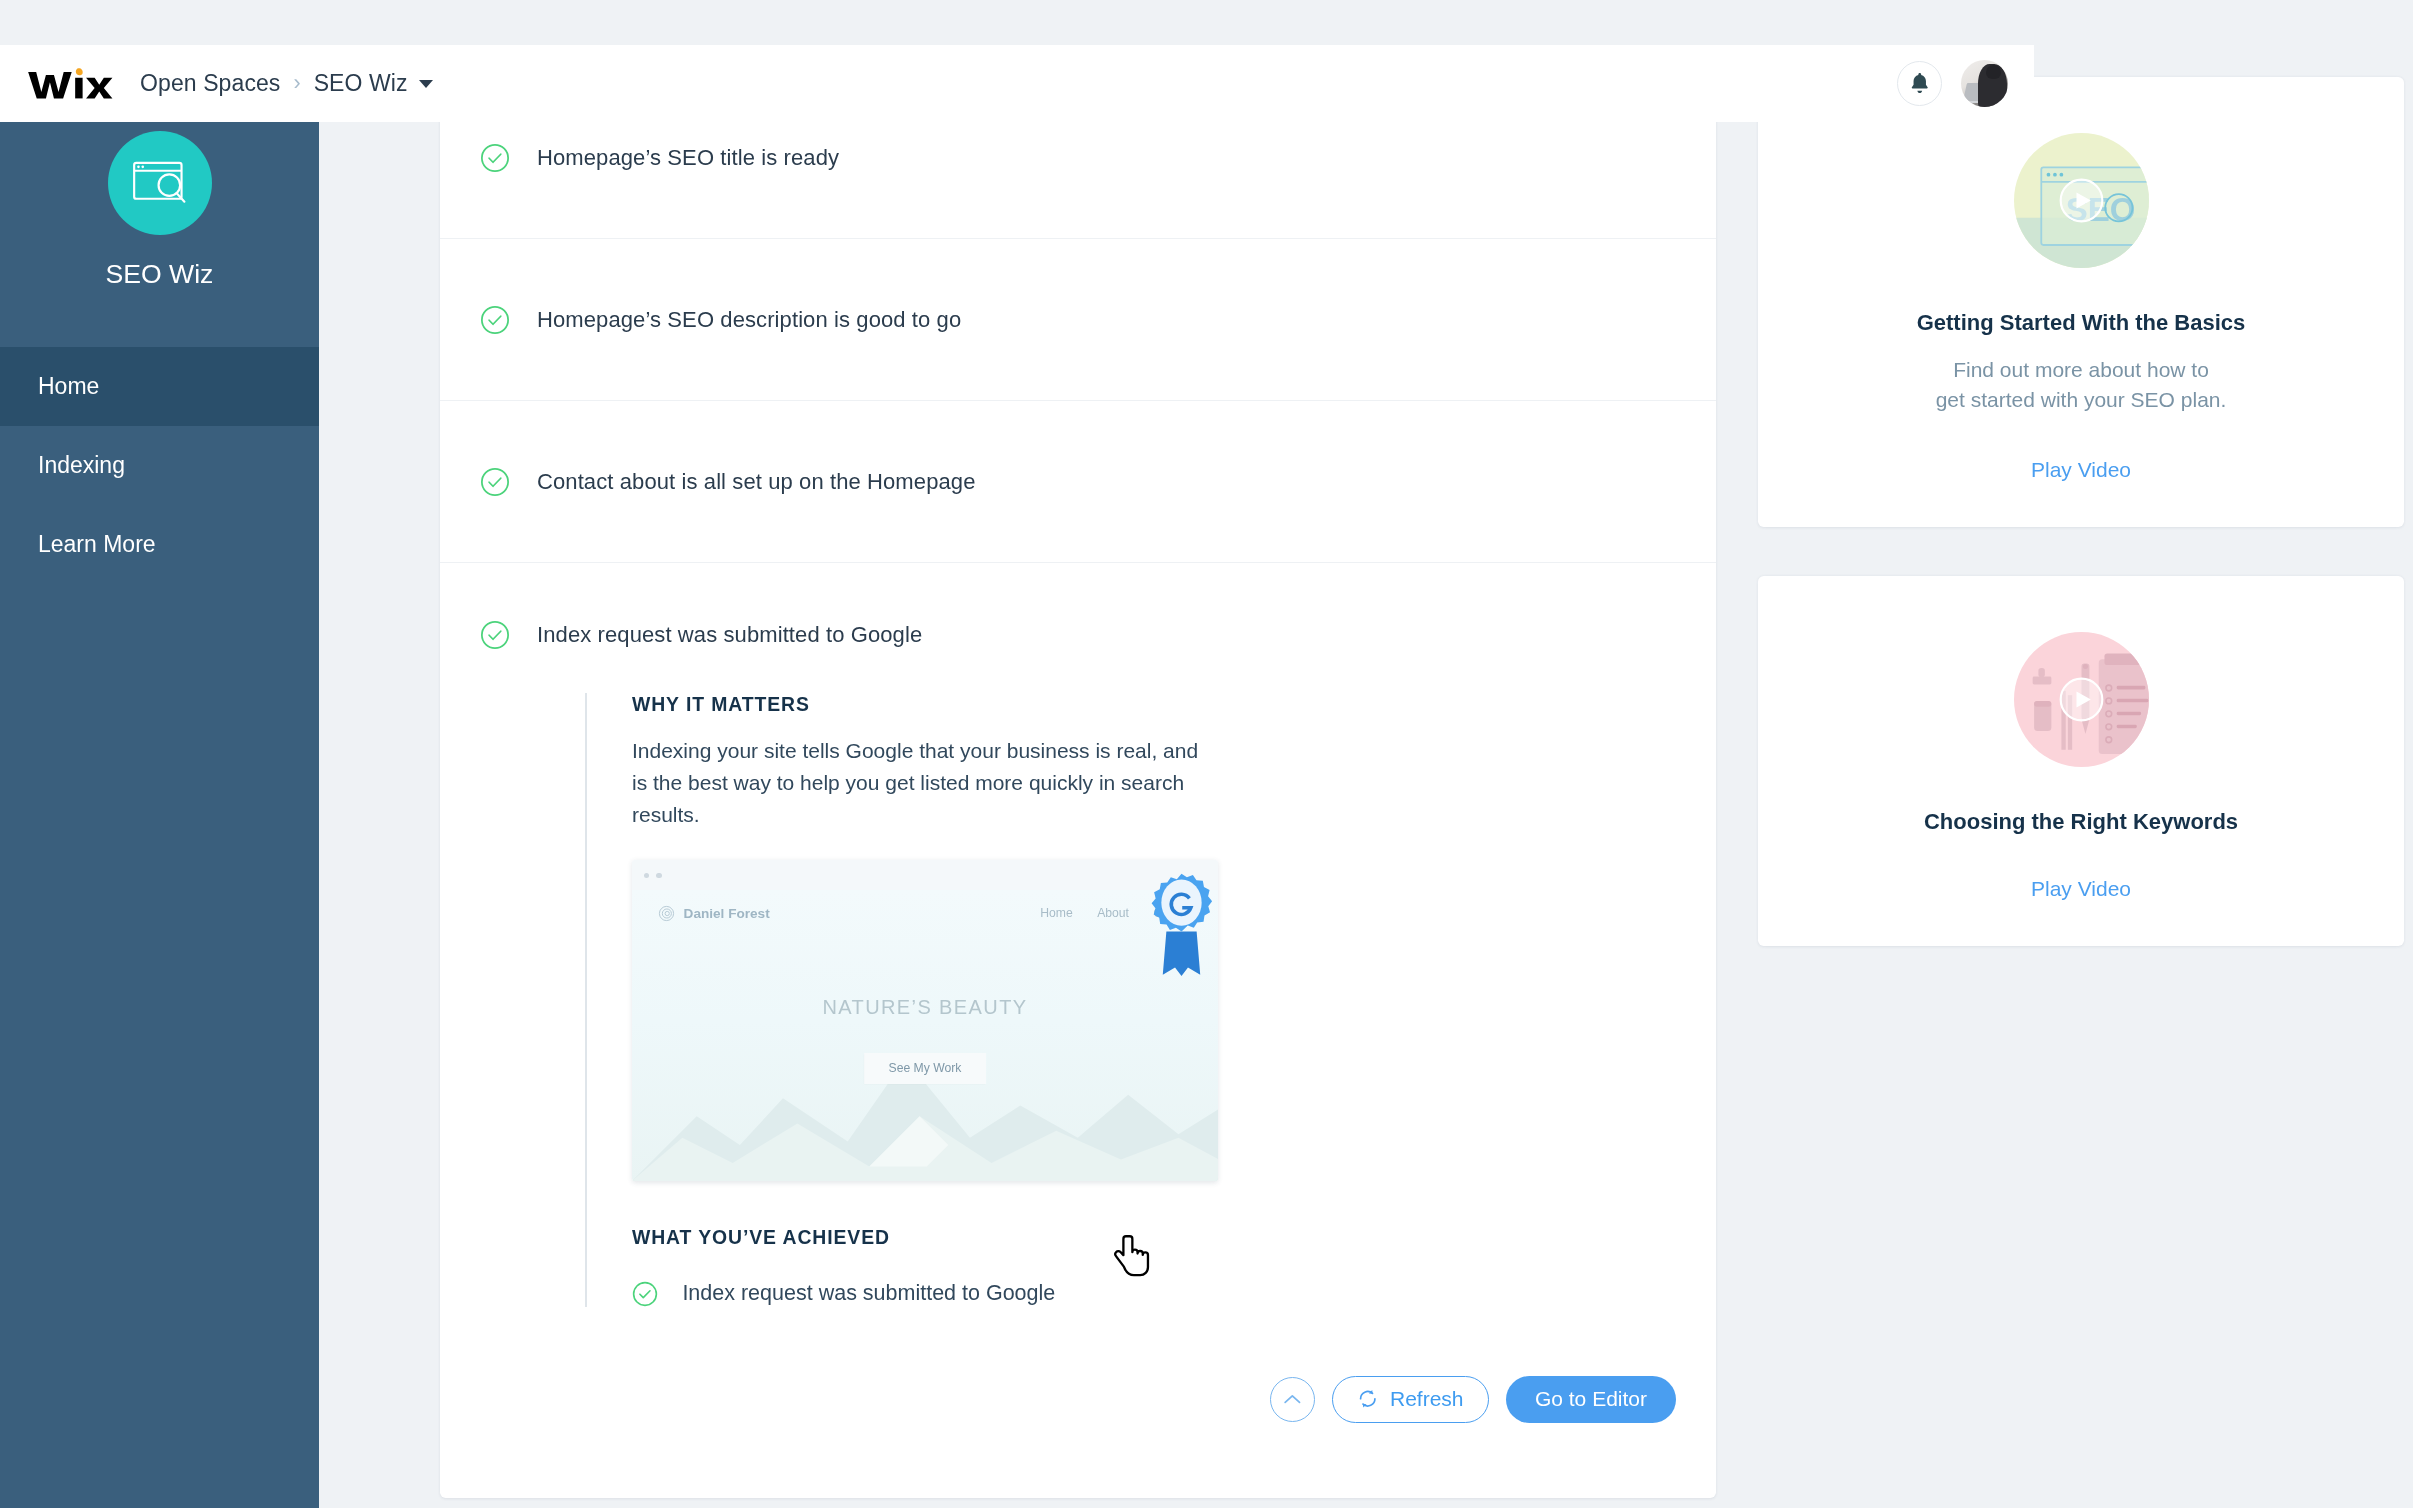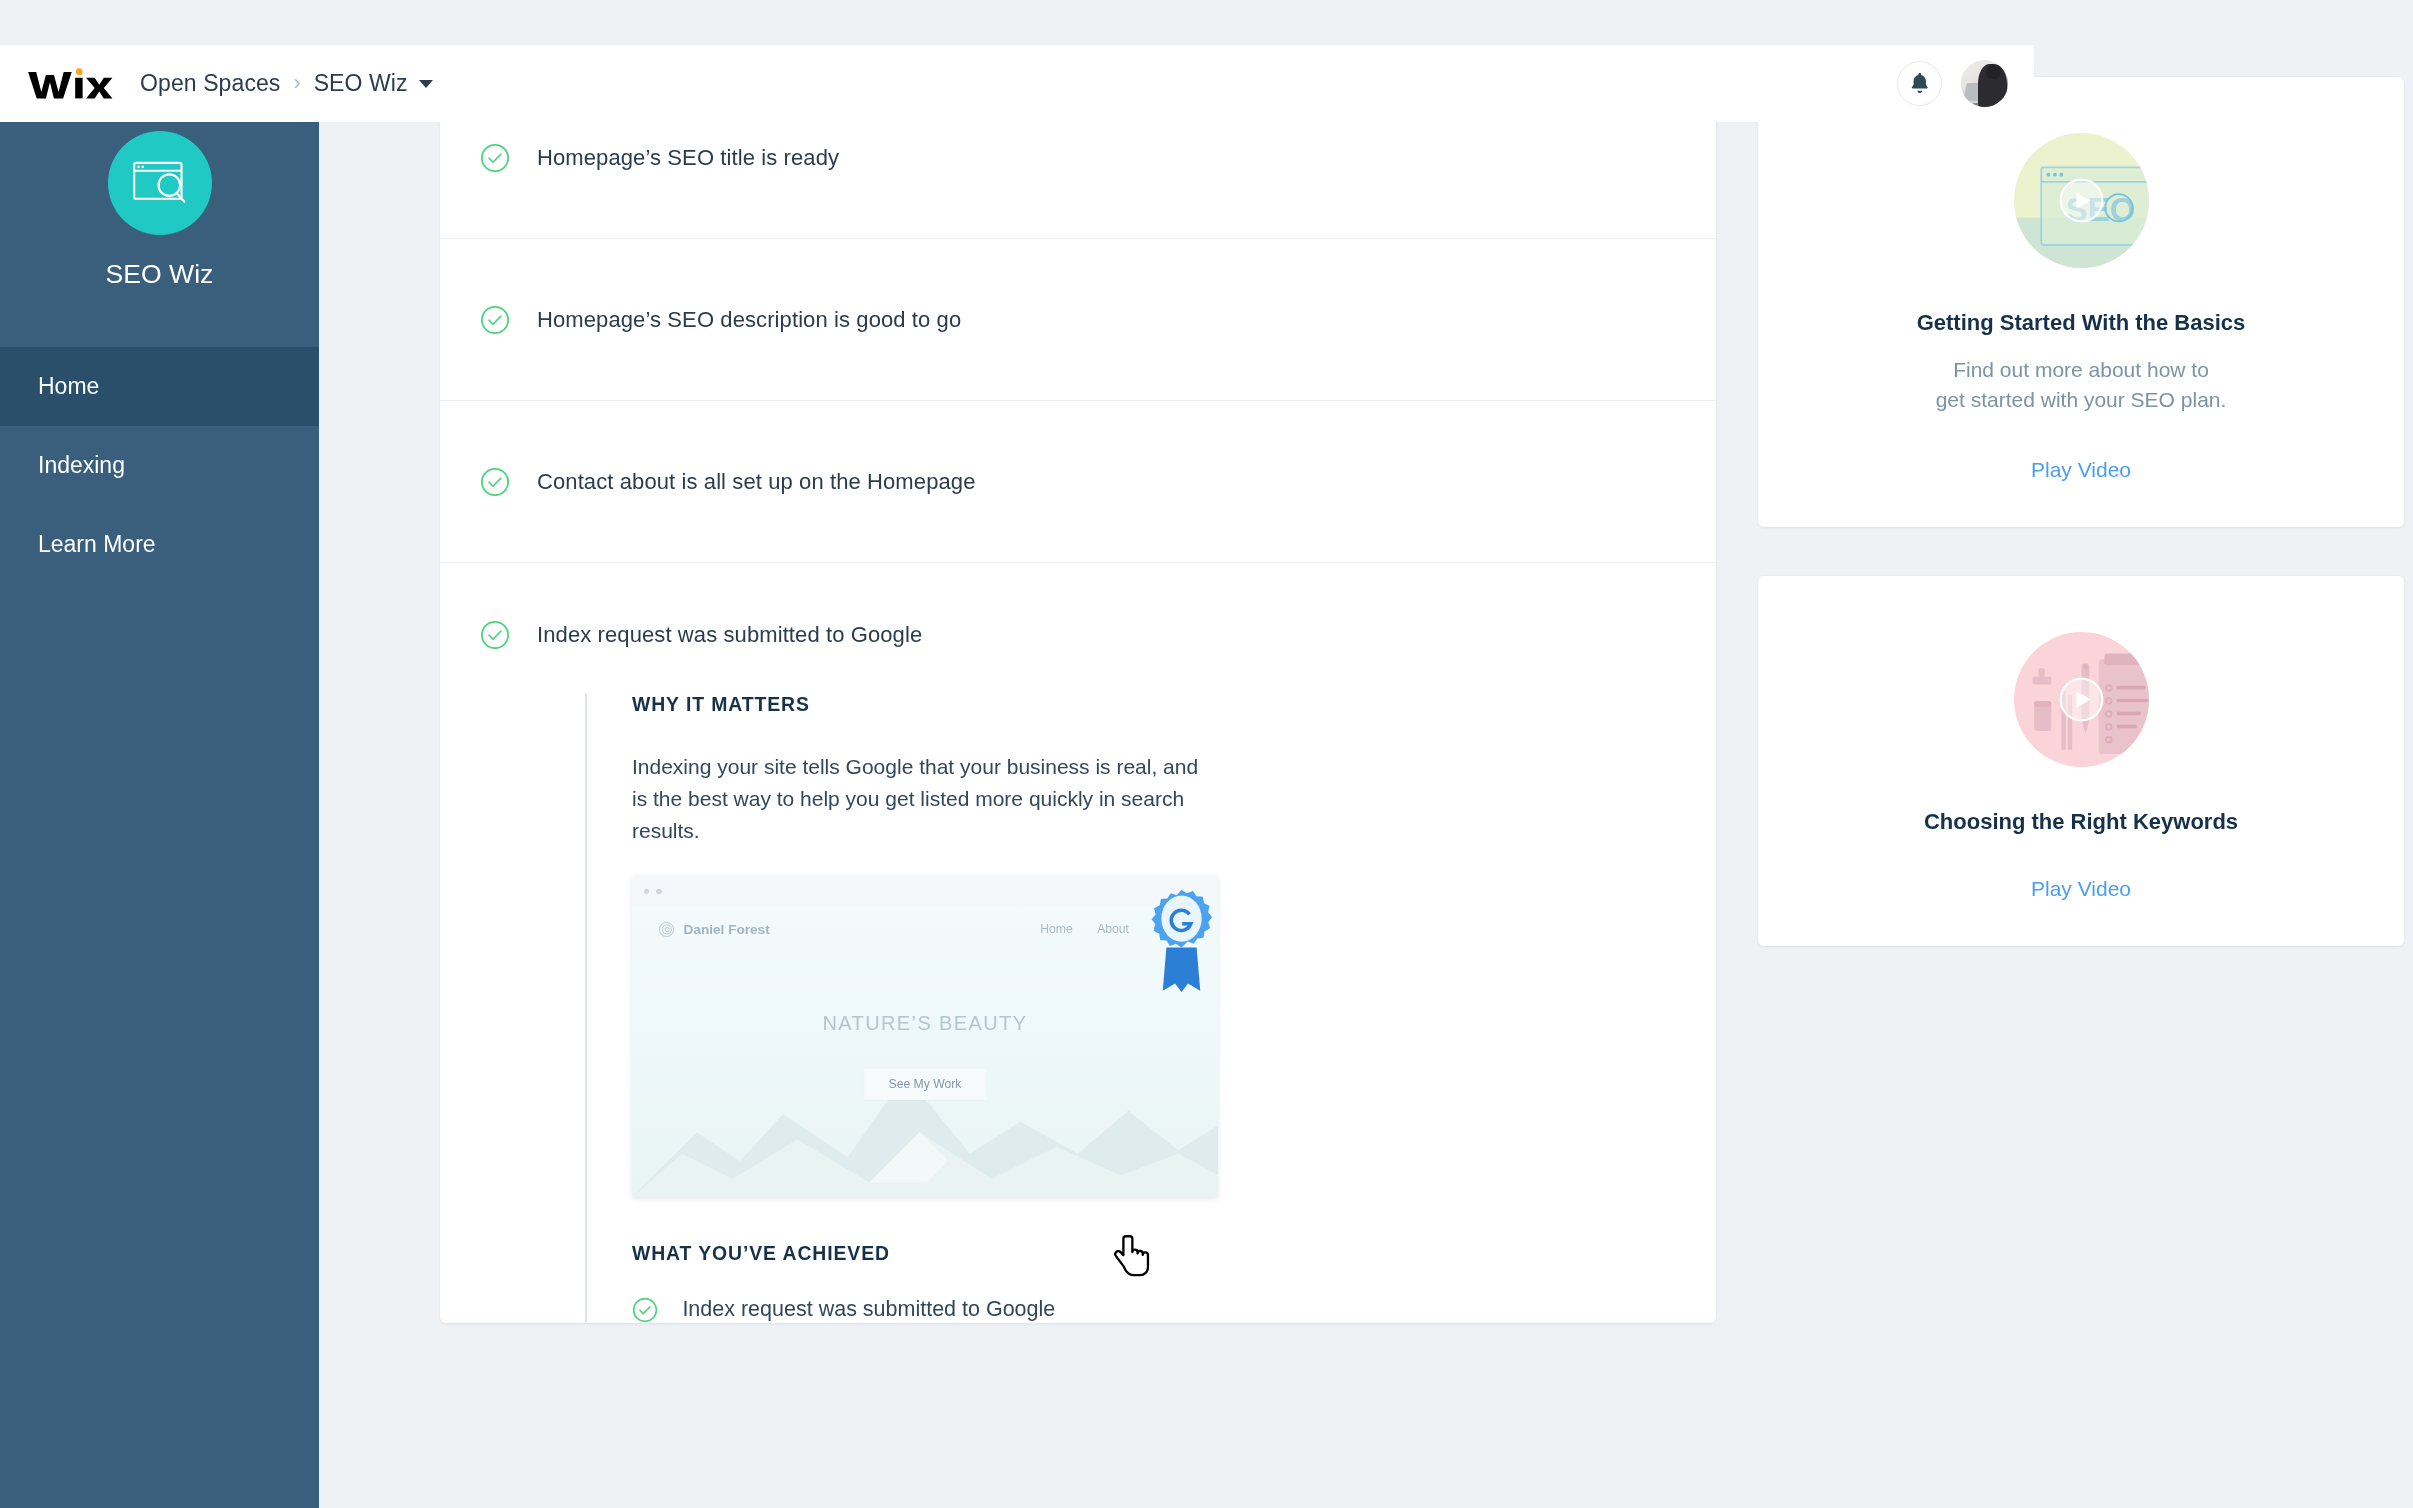--- a/index.html
+++ b/index.html
@@ -101,21 +101,21 @@
 
   
   .expanded-head { display: flex; align-items: center; min-height: 0; padding-top: 57px; }
   .detail {
     margin: 43px 0 0 105px; border-left: 2.2px solid #dfe5ea; padding-left: 45px;
   }
   .detail-title {
     font-size: 19.4px; font-weight: 700; color: #16324a; letter-spacing: 0.9px;
   }
   .detail-body {
-    margin-top: 35px; font-size: 21px; line-height: 1.52; color: #31485c; max-width: 582px;
+    margin-top: 19px; font-size: 21px; line-height: 1.52; color: #31485c; max-width: 582px;
   }
   .preview {
     margin-top: 29px; width: 586px; height: 321px; position: relative;
     border-radius: 2.9px; overflow: visible;
     box-shadow: 0 1.4px 5.7px rgba(45,70,95,0.13);
   }
   .pv-frame {
     position: absolute; inset: 0; border-radius: 2.9px; overflow: hidden;
     background: #fbfdfe;
   }
@@ -337,20 +337,36 @@
         <div class="achieved-title">WHAT YOU’VE ACHIEVED</div>
         <div class="achieved-row">
           <svg class="chk" viewBox="0 0 24 24">
             <circle cx="12" cy="12" r="10.5" fill="none" stroke="#4bd37b" stroke-width="1.5"></circle>
             <path d="M7.3 12.2l3.1 3.2 6.2-6.4" fill="none" stroke="#4bd37b" stroke-width="1.5" stroke-linecap="round" stroke-linejoin="round"></path>
           </svg>
           <span class="achieved-label">Index request was submitted to Google</span>
         </div>
       </div>
 
+      <div class="actions">
+        <button class="btn-collapse">
+          <svg width="18.7" height="13" viewBox="0 0 26 18">
+            <path d="M3 13 L13 4 L23 13" fill="none" stroke="#79b6ef" stroke-width="2.4" stroke-linecap="round" stroke-linejoin="round"></path>
+          </svg>
+        </button>
+        <button class="btn-refresh">
+          <svg width="21.5" height="21.5" viewBox="0 0 24 24">
+            <path d="M20 12a8 8 0 01-13.3 6M4 12a8 8 0 0113.3-6" fill="none" stroke="#4a9ef0" stroke-width="1.9" stroke-linecap="round"></path>
+            <path d="M17 2.2l.5 4.2-4.2-.4z" fill="#4a9ef0"></path>
+            <path d="M7 21.8l-.5-4.2 4.2.4z" fill="#4a9ef0"></path>
+          </svg>
+          <span>Refresh</span>
+        </button>
+        <button class="btn-primary">Go to Editor</button>
+      </div>
     </div>
   </div>
 
   <div class="rail">
 
     <div class="promo">
       <div class="promo-ill">
         <svg viewBox="0 0 188 188" width="135" height="135">
           <defs>
             <clipPath id="c1">

